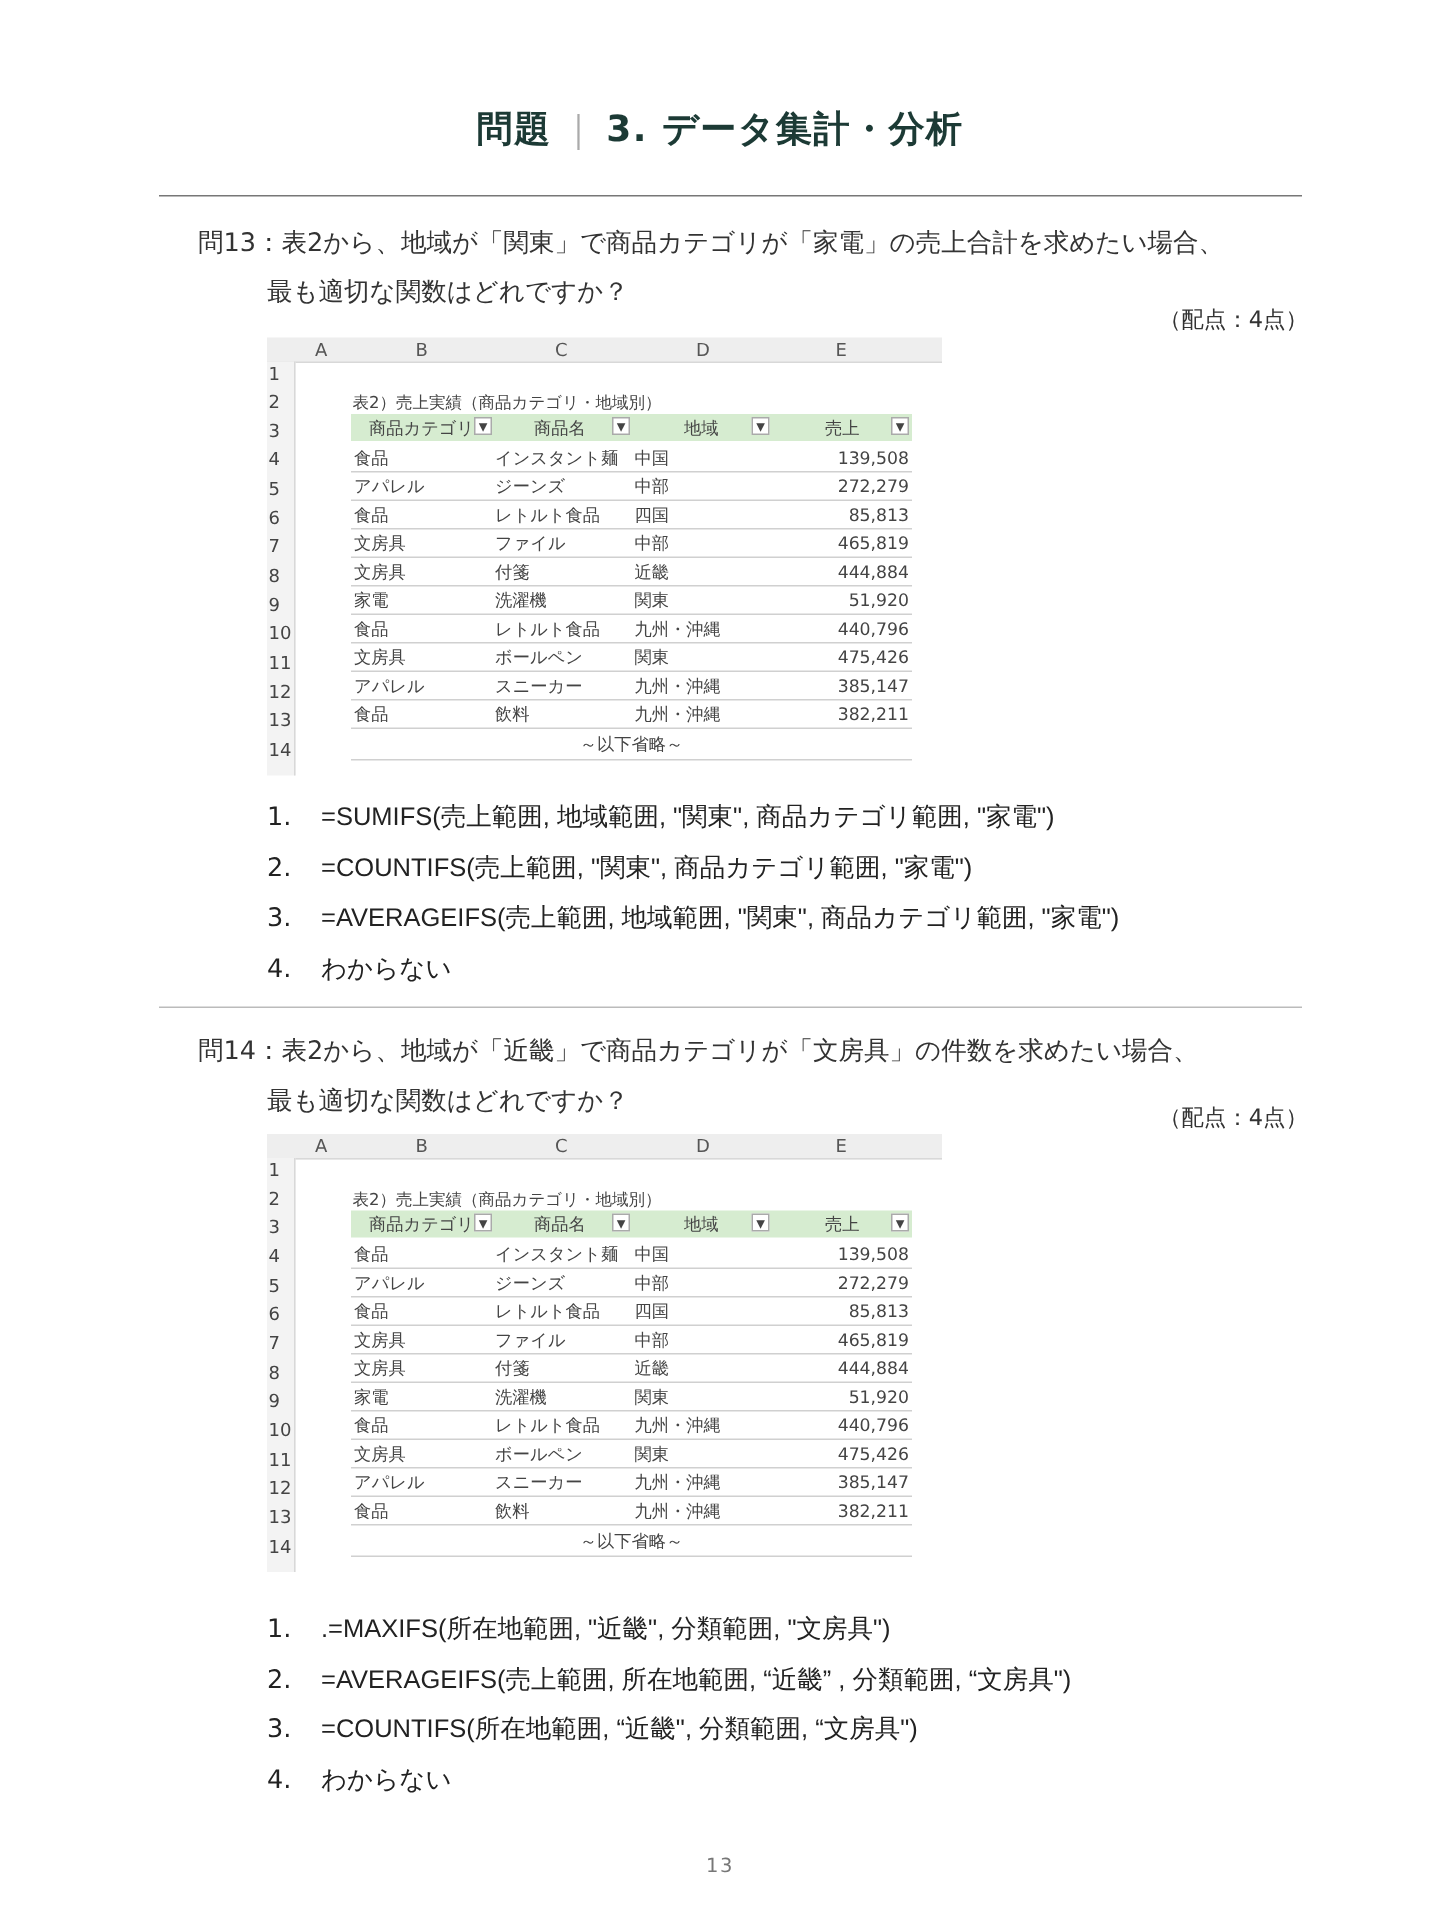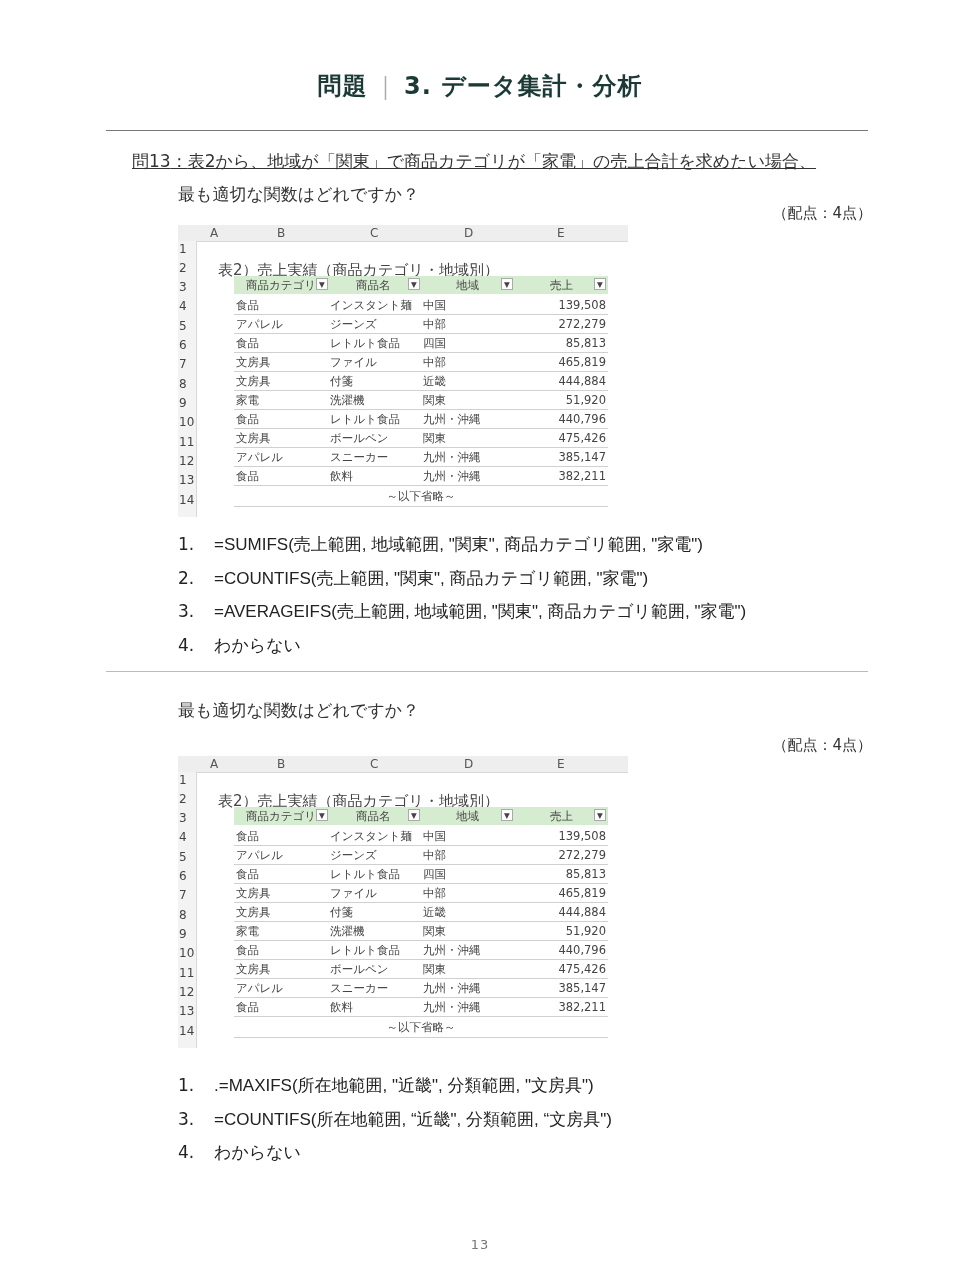--- a/index.html
+++ b/index.html
@@ -9,40 +9,40 @@
   }
   .title {
     position:absolute; top:70px; left:0; width:960px; text-align:center;
     font-size:24px; font-weight:bold; color:#1c3a35; letter-spacing:1px;
   }
   .title .sep { color:#aaa; font-weight:normal; margin:0 6px; }
   .rule-top { position:absolute; top:130px; left:106px; width:762px; height:1px; background:#777; }
   .rule-mid { position:absolute; top:671px; left:106px; width:762px; height:1px; background:#bbb; }
 
   .question { position:absolute; left:132px; width:740px; font-size:17px; color:#333; }
-  .q-line1 { white-space:nowrap;text-decoration:underline; }
+  .q-line1 { white-space:nowrap; }
   .q-num { font-weight:normal; }
   .q-line2 { margin-left:46px; margin-top:10px; }
   .points { position:absolute; right:0; font-size:15px; color:#333; }
 
   .sheet {
     position:absolute; left:178px; width:450px; height:292px; background:#fff;
     font-size:11px; color:#444;
   }
   .sheet .colhead {
     position:absolute; top:0; left:0; width:450px; height:16px; background:#eeeeee;
     border-bottom:1px solid #d8d8d8;
   }
   .sheet .colhead span { position:absolute; top:1px; font-size:12px; color:#555; }
   .sheet .rowhead {
     position:absolute; top:16px; left:0; width:18px; height:276px; background:#f3f3f3;
     border-right:1px solid #d8d8d8;
   }
   .sheet .rownum { position:absolute; left:1px; font-size:12px; color:#444; }
-  .sheet .cap { position:absolute; left:40px; top:36px; font-size:15px; color:#444; }
+  .sheet .cap { position:absolute; left:57px; top:36px; font-size:11px; color:#444; }
   .sheet .hdr {
     position:absolute; left:56px; top:51px; width:374px; height:18px; background:#d6ecd0;
   }
   .sheet .hdr span { position:absolute; top:2px; font-size:11.5px; color:#444; }
   .sheet .dd {
     position:absolute; top:4px; width:10px; height:10px; background:#fff; border:1px solid #aaa;
     font-size:7px; line-height:10px; text-align:center; color:#555;
   }
   .sheet .row {
     position:absolute; left:56px; width:374px; height:19px; border-bottom:1px solid #d0d0d0;
@@ -176,20 +176,23 @@
 <div class="choices" style="top:533px;">
   <div class="choice"><span class="n">1.</span><span class="f">=SUMIFS(売上範囲, 地域範囲, "関東", 商品カテゴリ範囲, "家電")</span></div>
   <div class="choice"><span class="n">2.</span><span class="f">=COUNTIFS(売上範囲, "関東", 商品カテゴリ範囲, "家電")</span></div>
   <div class="choice"><span class="n">3.</span><span class="f">=AVERAGEIFS(売上範囲, 地域範囲, "関東", 商品カテゴリ範囲, "家電")</span></div>
   <div class="choice"><span class="n">4.</span><span class="f">わからない</span></div>
 </div>
 
 <div class="rule-mid"></div>
 
 <div class="question" style="top:689px;">
+  <div class="q-line1">
+    <span class="q-num">問14</span><span>：</span><span>表2から、地域が「近畿」で商品カテゴリが「文房具」の件数を求めたい場合、</span>
+  </div>
   <div class="q-line2">最も適切な関数はどれですか？</div>
   <div class="points" style="top:47px;">（配点：4点）</div>
 </div>
 
 <div class="sheet" style="top:756px;">
   <div class="colhead">
     <span style="left:32px;">A</span>
     <span style="left:99px;">B</span>
     <span style="left:192px;">C</span>
     <span style="left:286px;">D</span>
@@ -281,17 +284,18 @@
       <span style="left:96px;">飲料</span>
       <span style="left:189px;">九州・沖縄</span>
       <span class="v">382,211</span>
     </div>
   <div class="omit" style="top:264px;">～以下省略～</div>
   <div class="row" style="top:262px; height:19px;"></div>
 </div>
 
 <div class="choices" style="top:1074px;">
   <div class="choice"><span class="n">1.</span><span class="f">.=MAXIFS(所在地範囲, "近畿", 分類範囲, "文房具")</span></div>
+  <div class="choice"><span class="n">2.</span><span class="f">=AVERAGEIFS(売上範囲, 所在地範囲, “近畿” , 分類範囲, “文房具")</span></div>
   <div class="choice"><span class="n">3.</span><span class="f">=COUNTIFS(所在地範囲, “近畿", 分類範囲, “文房具")</span></div>
   <div class="choice"><span class="n">4.</span><span class="f">わからない</span></div>
 </div>
 
 <div class="pageno">13</div>
 
 </body></html>

